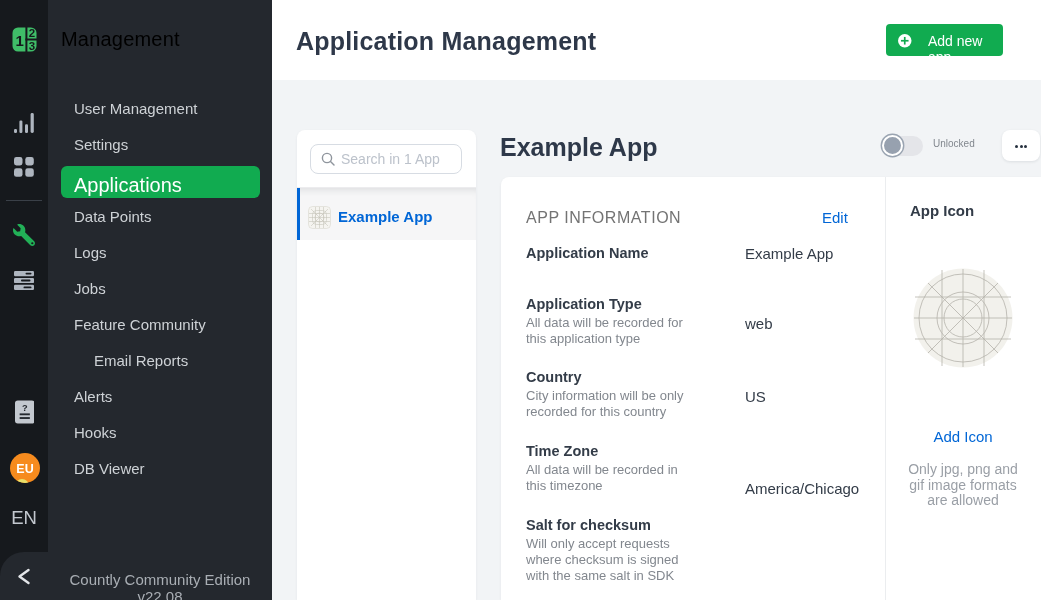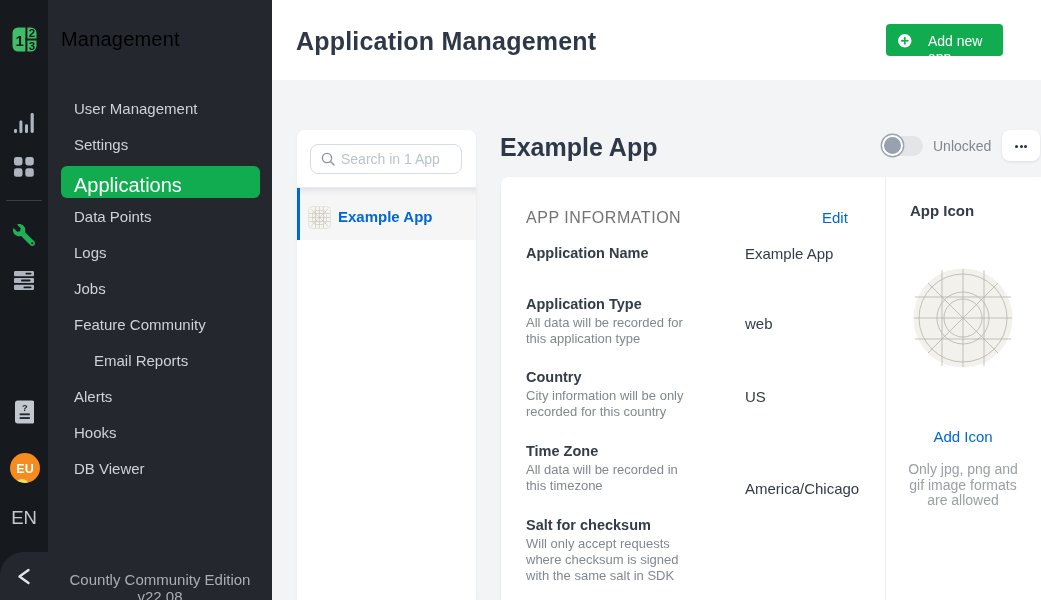--- a/index.html
+++ b/index.html
@@ -31,21 +31,21 @@
   #search-ph { left:341px; top:151px; font-size:14px; color:#bcc2cb; }
   #list-divider { left:297px; top:187px; width:179px; height:1px; background:#ececee; }
   #sel-row { left:297px; top:188px; width:179px; height:52px; background:#f6f6f7; box-shadow:inset 0 7px 7px -5px rgba(40,50,60,0.12); }
   #sel-border { left:297px; top:188px; width:3px; height:52px; background:#0166d6; }
   #sel-text { left:338px; top:208px; color:#0166d6; font-size:15px; font-weight:bold; }
 
   
   #app-head { left:500px; top:133px; font-size:25px; font-weight:bold; color:#2e3849; }
   #toggle-track { left:882px; top:136px; width:40.5px; height:19.5px; background:#e4e5e9; border-radius:10px; }
   #toggle-knob { left:882.2px; top:135.2px; width:21px; height:21px; border-radius:50%; background:#97a1af; border:2.2px solid #ffffff; box-shadow:0 0 0 1.4px #9aa4b1;}
-  #unlocked { left:933px; top:138px; font-size:14px; color:#82878e; }
+  #unlocked { left:933px; top:138px; font-size:10px; color:#82878e; }
   #dots-btn { left:1002px; top:130px; width:38px; height:31px; background:#fff; border-radius:8px; box-shadow:0 1px 3px rgba(30,40,50,0.10); }
   .dot { position:absolute; top:144.6px; width:3.3px; height:3.3px; border-radius:50%; background:#26313e; }
 
   
   #maincard { left:501px; top:177px; width:540px; height:423px; background:#fff; border-radius:8px 0 0 0; box-shadow:0 1px 3px rgba(30,40,50,0.06);}
   #col-divider { left:885px; top:177px; width:1px; height:423px; background:#ebedef; }
 
   #sec-title { left:526px; top:209px; font-size:16px; font-weight:normal; color:#737373; letter-spacing:0.55px;}
   #edit-link { left:822px; top:209px; font-size:15px; color:#0166d6; }
 

